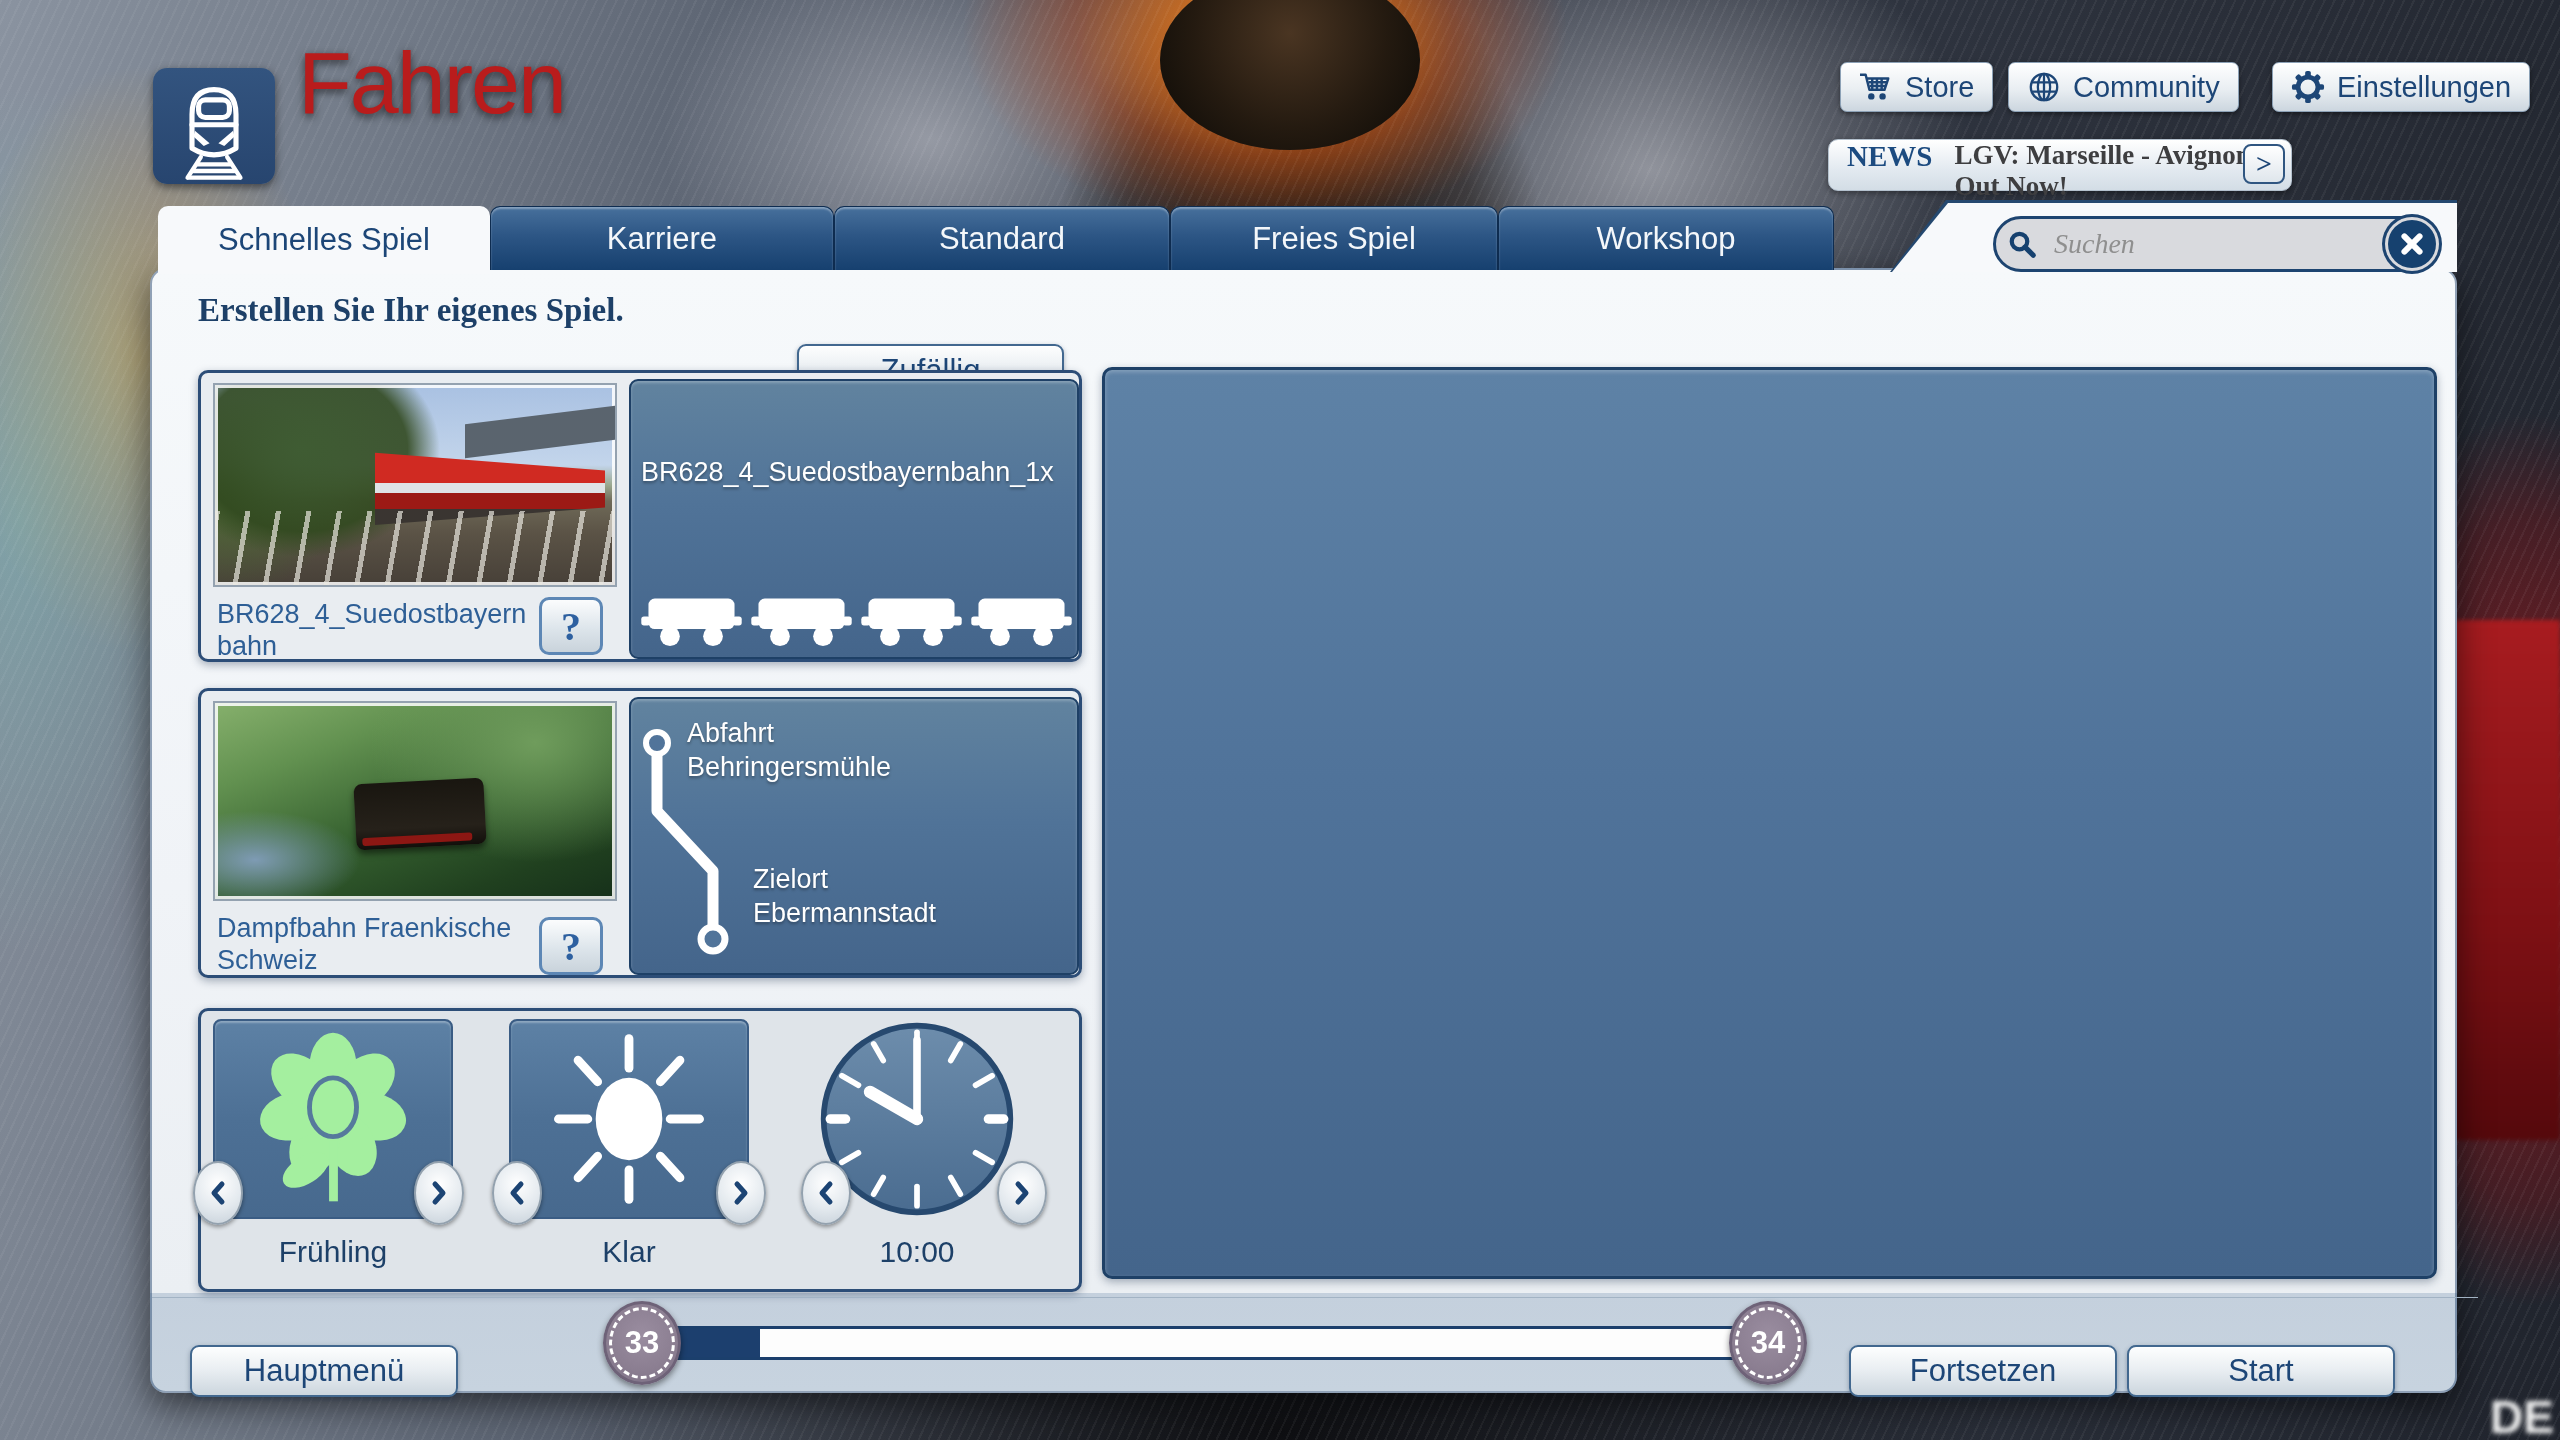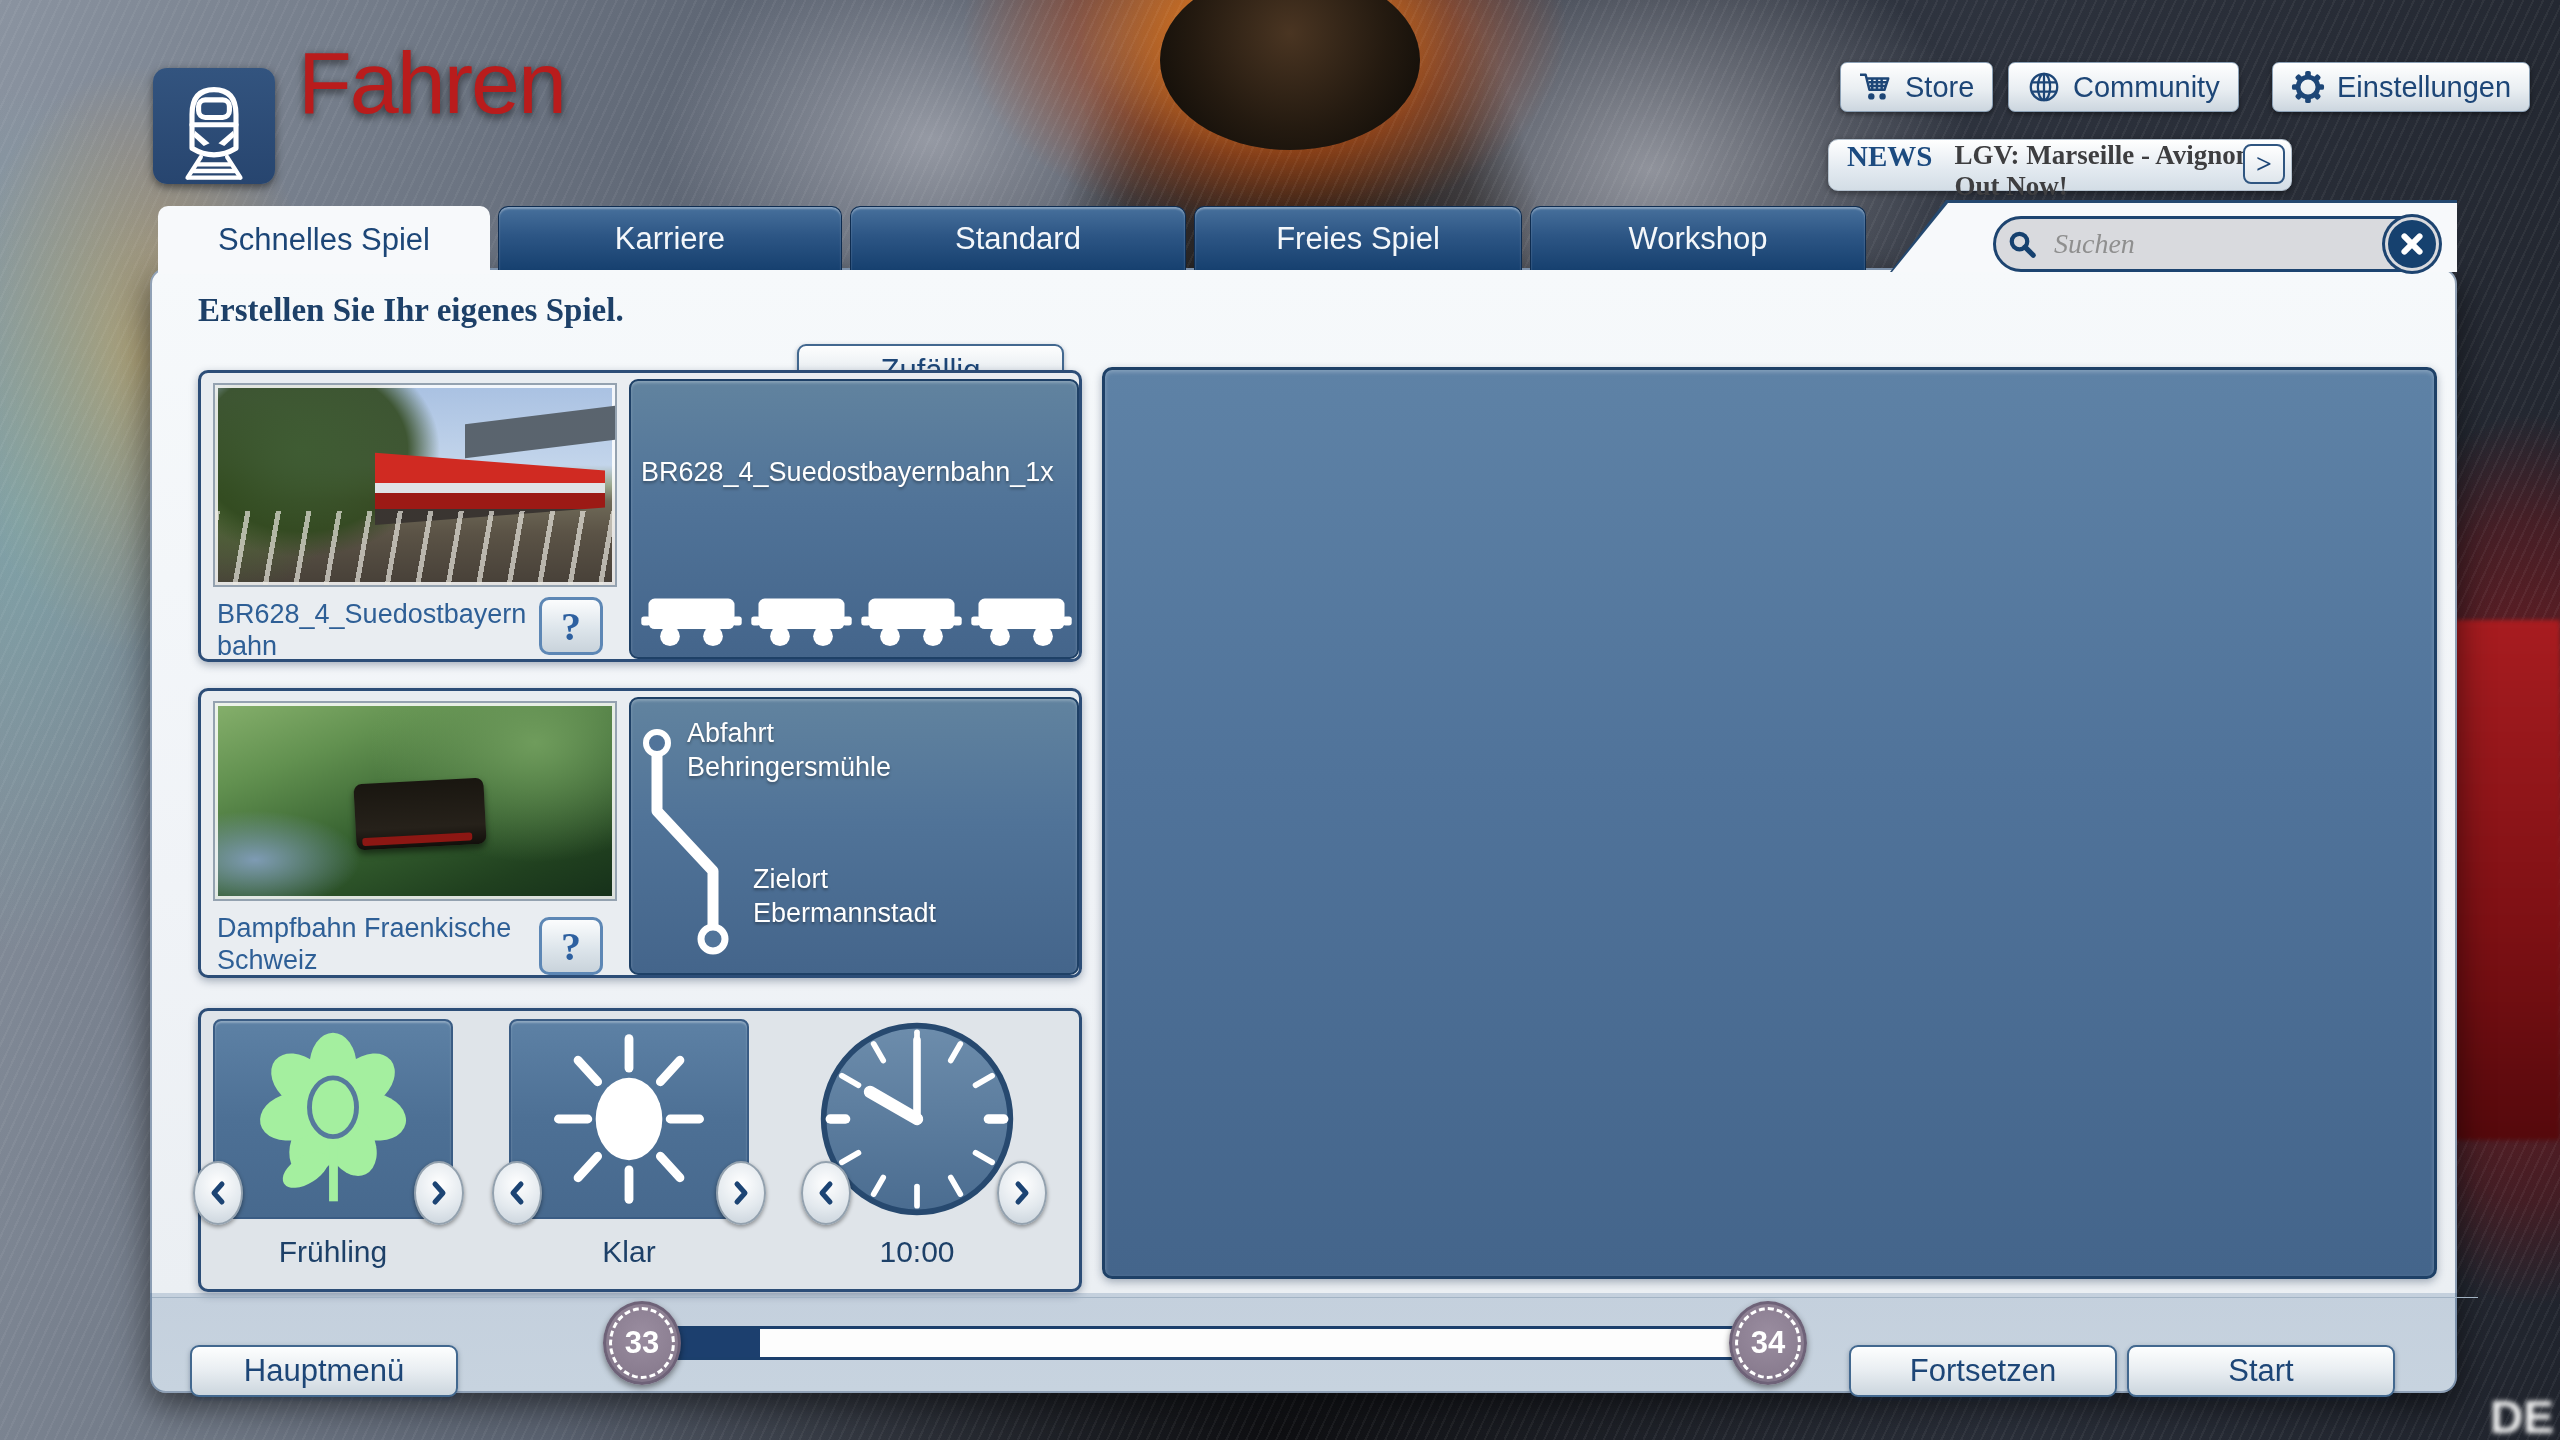--- a/index.html
+++ b/index.html
@@ -41,21 +41,21 @@
     background:linear-gradient(180deg,#ffffff,#e2e9f0 60%,#d3dde6);
     border:1px solid #b4c1ce;box-shadow:0 2px 6px rgba(0,0,0,.4);
     display:flex;align-items:flex-start;font-family:"Liberation Serif",serif;}
   .news-label{margin-left:18px;font-weight:bold;font-size:29px;color:#1c4b80;}
   .news-text{margin-left:22px;font-weight:bold;font-size:27px;color:#3e3e40;}
   .news-next{position:absolute;right:6px;top:4px;width:42px;height:40px;border-radius:8px;
     background:linear-gradient(180deg,#fff,#dfe6ec);border:2px solid #305681;box-sizing:border-box;
     color:#1d4677;font-size:28px;font-weight:bold;display:flex;align-items:center;justify-content:center;cursor:pointer;}
 
   
-  .tabs{position:absolute;left:158px;top:206px;display:flex;gap:8px;z-index:6;}
+  .tabs{position:absolute;left:158px;top:206px;display:flex;z-index:6;}
   .tab{height:64px;border-radius:10px 10px 0 0;display:flex;align-items:center;justify-content:center;
     font-size:31px;cursor:pointer;box-sizing:border-box;
     background:linear-gradient(180deg,#47709c,#2d5685 45%,#16406f);
     border:1px solid #0e2c50;border-bottom:none;color:#f4f7fa;
     box-shadow:inset 0 2px 2px rgba(255,255,255,.35);}
   .tab.active{background:#f7f9fb;color:#1c4677;height:68px;box-shadow:none;border:none;z-index:7;}
   .shelf{position:absolute;left:1890px;top:200px;width:567px;height:72px;z-index:5;
     background:#24486f;clip-path:polygon(56px 0,100% 0,100% 100%,0 100%);}
   .shelf-fill{position:absolute;left:0;top:3px;right:0;bottom:0;background:#f7f9fb;
     clip-path:polygon(58px 0,100% 0,100% 100%,2px 100%);}

